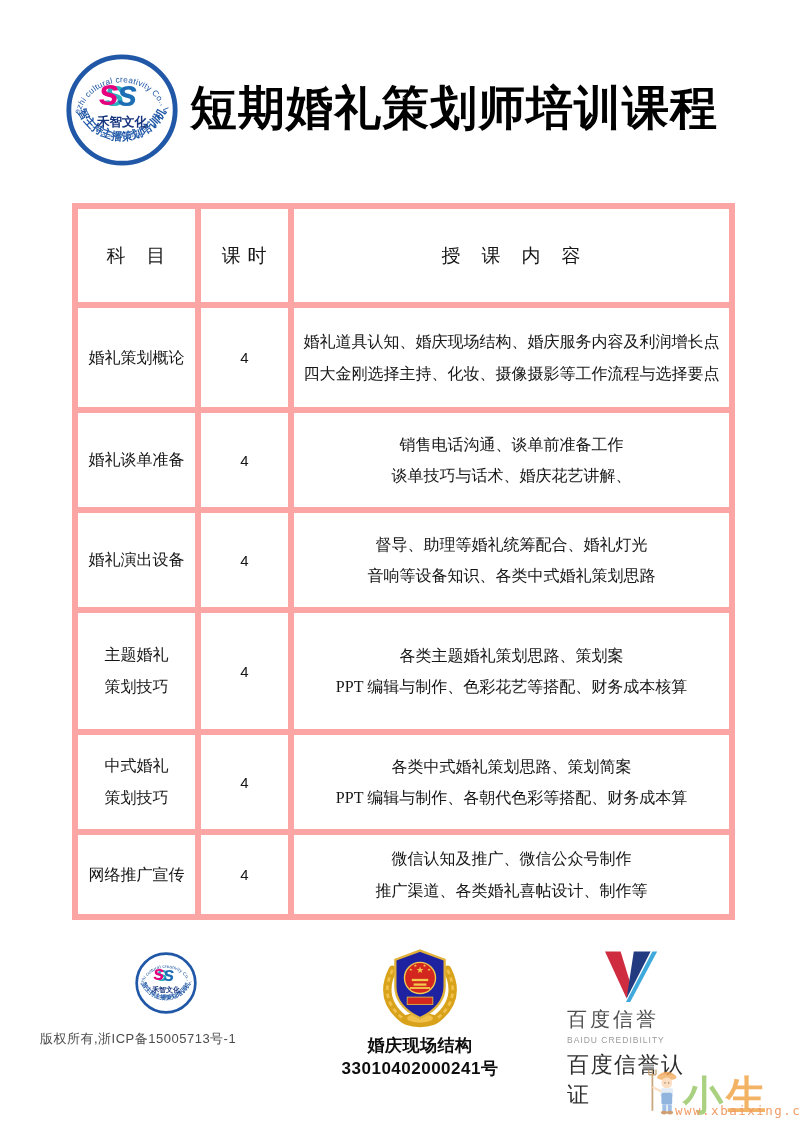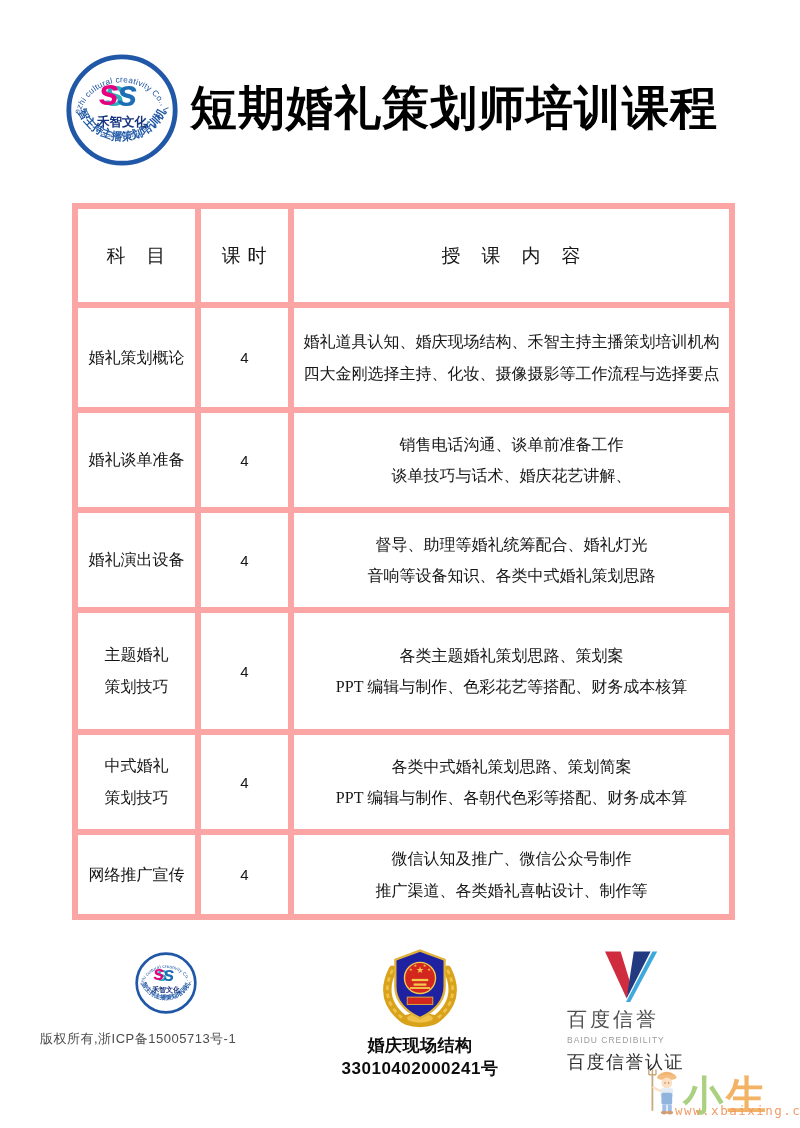--- a/index.html
+++ b/index.html
@@ -46,21 +46,21 @@
   }
   .badge{position:absolute;left:374px;top:946px;width:92px;height:84px;}
   .police-record{
     position:absolute;left:298px;top:1034px;width:244px;text-align:center;
     font-size:17px;font-weight:700;color:#0d0d0d;letter-spacing:0.5px;
   }
   .baidu-block{position:absolute;left:567px;top:948px;width:124px;text-align:left;}
   .baidu-v{width:62px;height:54px;display:block;margin:0 auto;}
   .baidu-cn{font-size:20px;color:#4e4e4e;letter-spacing:3px;margin-top:4px;}
   .baidu-en{font-size:8.5px;color:#9b9b9b;letter-spacing:1px;margin-top:2px;}
-  .baidu-cert{font-size:18px;color:#2e2e2e;letter-spacing:1.5px;margin-top:5px;font-weight:500;}
+  .baidu-cert{font-size:22px;color:#2e2e2e;letter-spacing:1.5px;margin-top:5px;font-weight:500;}
   
   .watermark{position:absolute;left:645px;top:1062px;width:152px;height:60px;opacity:0.85;}
   .wm-farmer{position:absolute;left:2px;top:3px;width:36px;height:52px;}
   .wm-text{position:absolute;left:38px;top:6px;font-size:40px;font-weight:900;letter-spacing:3px;}
   .wm-green{color:#9cc96b;}
   .wm-orange{color:#f2a64a;}
   .wm-url{
     position:absolute;left:30px;top:41px;font-size:12.5px;letter-spacing:1.5px;
     color:#ef8a4c;font-family:"DejaVu Sans Mono",monospace;
   }
@@ -100,21 +100,21 @@
     </colgroup>
   <tbody>
     <tr class="hdr">
       <th>科　目</th>
       <th>课 时</th>
       <th>授　课　内　容</th>
     </tr>
     <tr class="r0">
       <td class="cell-subject">婚礼策划概论</td>
       <td class="cell-hours">4</td>
-      <td class="cell-content">婚礼道具认知、婚庆现场结构、禾智主持主播策划培训机构
+      <td class="cell-content">婚礼道具认知、婚庆现场结构、婚庆服务内容及利润增长点
 四大金刚选择主持、化妆、摄像摄影等工作流程与选择要点</td>
     </tr>
     <tr class="r1">
       <td class="cell-subject">婚礼谈单准备</td>
       <td class="cell-hours">4</td>
       <td class="cell-content">销售电话沟通、谈单前准备工作
 谈单技巧与话术、婚庆花艺讲解、</td>
     </tr>
     <tr class="r2">
       <td class="cell-subject">婚礼演出设备</td>

